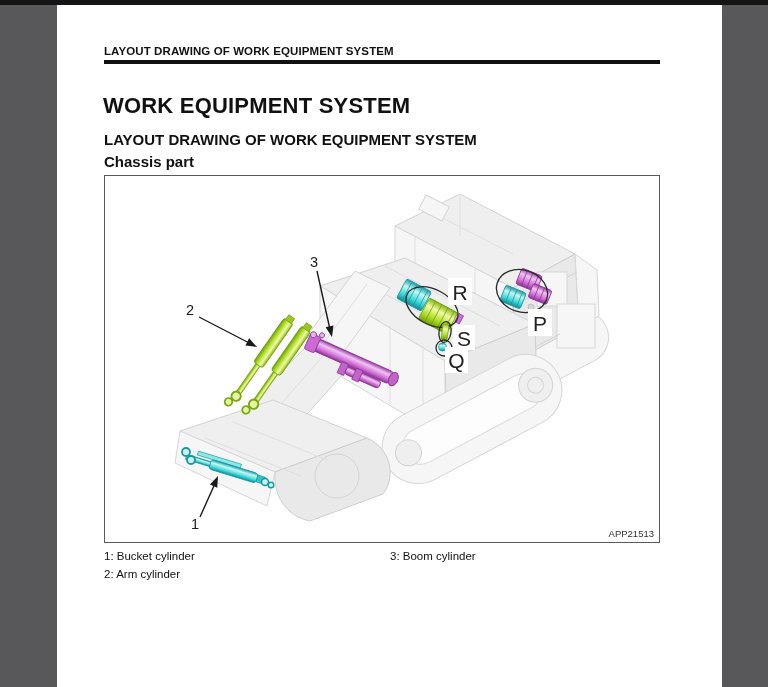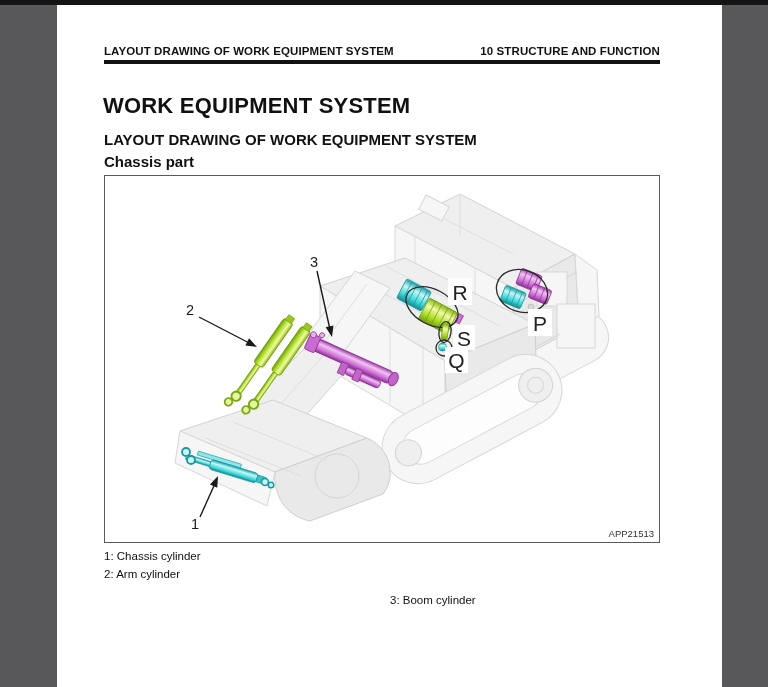--- a/index.html
+++ b/index.html
@@ -11,21 +11,21 @@
   .hdr-left{position:absolute;left:47px;top:40px;font-size:11.5px;font-weight:bold;letter-spacing:0.1px;}
   .hdr-right{position:absolute;right:62px;top:40px;font-size:11.5px;font-weight:bold;letter-spacing:0.1px;}
   .hdr-rule{position:absolute;left:47px;top:55px;width:556px;height:4px;background:#111;}
   .doc-title{position:absolute;left:46px;top:88px;font-size:22px;font-weight:bold;letter-spacing:0.2px;}
   .sec-head{position:absolute;left:47px;top:126px;font-size:15px;font-weight:bold;}
   .sub-head{position:absolute;left:47px;top:148px;font-size:15px;font-weight:bold;}
   .figure-box{position:absolute;left:47px;top:170px;width:556px;height:368px;border:1px solid #5a5a5c;
               box-sizing:border-box;background:#fff;}
   .cap{position:absolute;font-size:11.5px;}
   .cap-1{left:47px;top:545px;}
-  .cap-3{left:333px;top:545px;margin-top:44px;}
+  .cap-3{left:333px;top:545px;}
   .cap-2{left:47px;top:563px;}
   svg text{font-family:"Liberation Sans",sans-serif;}
   .callout-num{font-size:14.5px;fill:#1a1a1a;}
   .port-letter{font-size:21px;fill:#222;}
   .figid{font-size:9.5px;fill:#333;}
   .gf1{fill:#efefef;stroke:#d2d2d2;stroke-width:1;}
   .gf2{fill:#f6f6f6;stroke:#d6d6d6;stroke-width:1;}
   .gf3{fill:#e9e9e9;stroke:#cecece;stroke-width:1;}
   .gl{fill:none;stroke:#dedede;stroke-width:1;}
   .gl2{fill:none;stroke:#d4d4d4;stroke-width:1;}
@@ -34,21 +34,20 @@
   .circ-outline{fill:none;stroke:#2b2b2b;stroke-width:1.3;}
   .lblbg{fill:#ffffff;}
 </style>
 </head>
 <body>
 
 <div class="viewport">
   <div class="page">
 
     <div class="hdr-left">LAYOUT DRAWING OF WORK EQUIPMENT SYSTEM</div>
-    <div class="hdr-right">10 STRUCTURE AND FUNCTION</div>
     <div class="hdr-rule"></div>
 
     <div class="doc-title">WORK EQUIPMENT SYSTEM</div>
     <div class="sec-head">LAYOUT DRAWING OF WORK EQUIPMENT SYSTEM</div>
     <div class="sub-head">Chassis part</div>
 
     <div class="figure-box">
       <svg width="554" height="366" viewBox="0 0 554 366">
         <defs>
           <linearGradient id="gradY" x1="0" y1="0" x2="0" y2="1">
@@ -243,20 +242,20 @@
         <g>
           <text class="callout-num" x="90" y="353" text-anchor="middle">1</text>
           <line class="ann" x1="95" y1="341" x2="112" y2="303"></line>
           <polygon class="annfill" points="0,0 -11,-4 -11,4" transform="translate(113,300) rotate(-66.3)"></polygon>
         </g>
 
         <text class="figid" x="549" y="361" text-anchor="end">APP21513</text>
       </svg>
     </div>
 
-    <div class="cap cap-1">1: Chassis cylinder</div>
+    <div class="cap cap-1">1: Bucket cylinder</div>
     <div class="cap cap-3">3: Boom cylinder</div>
     <div class="cap cap-2">2: Arm cylinder</div>
   </div>
 
   <div class="top-strip"></div>
   <div class="right-edge"></div>
 </div>
 
 </body></html>

